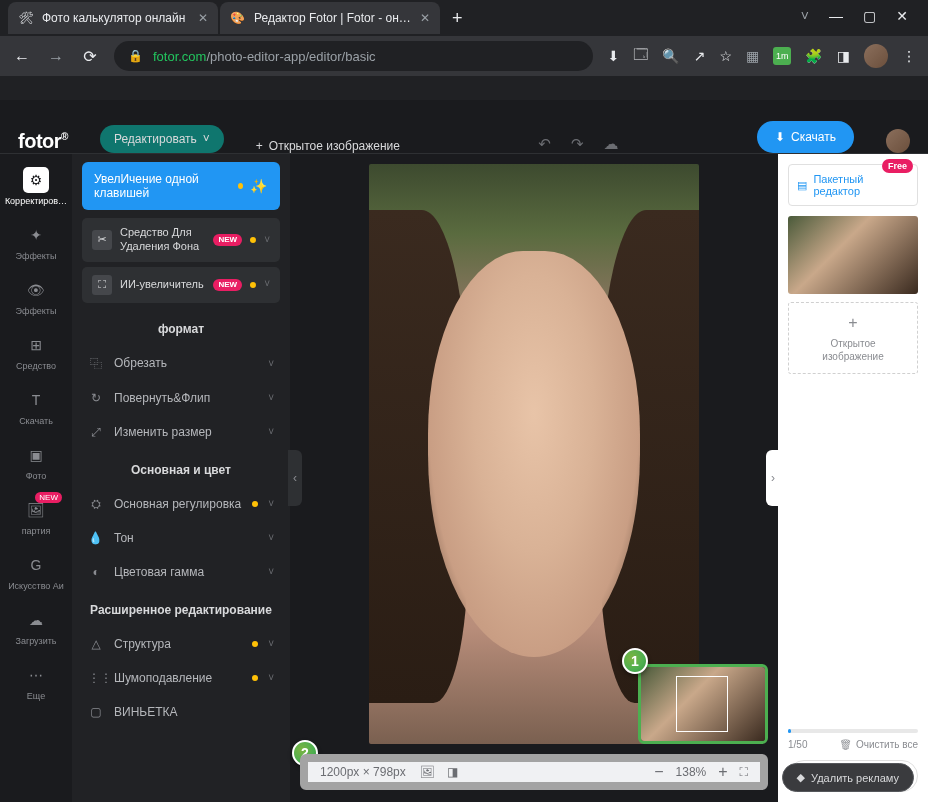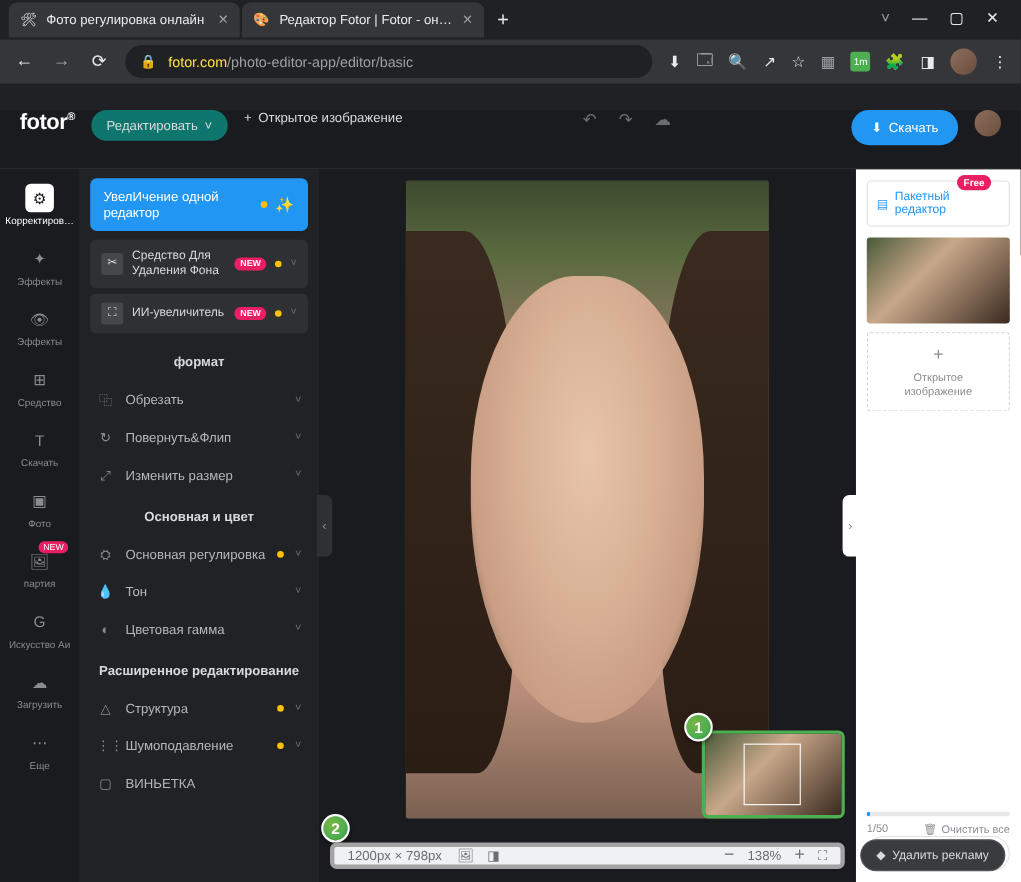--- a/index.html
+++ b/index.html
@@ -13,28 +13,28 @@
 .tab-close{color:#9aa0a6;cursor:pointer}
 .new-tab{color:#e8eaed;padding:0 10px;font-size:18px;cursor:pointer}
 .window-controls{position:absolute;right:0;top:0;display:flex;gap:20px;padding:8px 20px;color:#e8eaed}
 .window-controls span{cursor:pointer;font-size:14px}
 .toolbar-row{height:40px;display:flex;align-items:center;padding:0 12px;gap:14px;background:#35363a}
 .nav-btn{color:#9aa0a6;font-size:16px;cursor:pointer;width:20px;text-align:center}
 .nav-btn.active{color:#e8eaed}
 .url-bar{flex:1;background:#202124;border-radius:16px;height:30px;display:flex;align-items:center;padding:0 14px;gap:10px;color:#9aa0a6;font-size:13px}
 .url-lock{font-size:12px}
 .url-text{color:#e8eaed}
-.url-text .domain{color:#fde047}
+.url-text .domain{color:#22c55e}
 .url-text .path{color:#9aa0a6}
 .toolbar-icons{display:flex;gap:14px;align-items:center;color:#e8eaed;font-size:14px}
 .toolbar-icons span{cursor:pointer}
 .ext-icon{width:18px;height:18px;background:#4caf50;border-radius:3px;display:flex;align-items:center;justify-content:center;font-size:9px;color:#fff}
 .avatar{width:24px;height:24px;border-radius:50%;background:linear-gradient(135deg,#8b6f5c,#6b4f3c)}
 .app{height:702px;background:#1a1b1e;display:flex;flex-direction:column;position:relative}
-.app-header{height:54px;display:flex;align-items:flex-start;padding:0 18px;gap:15px;border-bottom:1px solid #2e3033}
+.app-header{height:54px;display:flex;align-items:flex-end;padding:0 18px;gap:32px;border-bottom:1px solid #2e3033}
 .logo{color:#fff;font-size:20px;font-weight:bold;letter-spacing:-0.5px}
 .logo sup{font-size:10px}
 .edit-btn{background:#0f766e;color:#d8d9db;border-radius:16px;padding:7px 14px;font-size:12px;display:flex;align-items:center;gap:6px;cursor:pointer}
 .open-img{color:#d8d9db;font-size:12px;display:flex;align-items:center;gap:6px;cursor:pointer}
 .header-center{flex:1;display:flex;justify-content:center;gap:20px;color:#6b6d72;font-size:15px}
 .header-center span{cursor:pointer}
 .upgrade-btn{background:#2e3033;color:#d8d9db;border-radius:18px;padding:6px 14px;font-size:11px;display:flex;flex-direction:column;align-items:center;cursor:pointer;line-height:1.2}
 .diamond{color:#ffc107}
 .download-btn{background:#2196f3;color:#fff;border-radius:18px;padding:9px 18px;font-size:12px;display:flex;align-items:center;gap:6px;cursor:pointer}
 .app-body{flex:1;display:flex;position:relative}
@@ -62,55 +62,55 @@
 .canvas-img{width:330px;height:580px;background:linear-gradient(180deg,#3d4a2f 0%,#5a6b3f 12%,#8a7560 25%,#c9a88a 38%,#dab89a 50%,#c9a088 65%,#b88d7a 80%,#7a6050 100%);border-radius:2px;position:relative;overflow:hidden}
 .face-shape{position:absolute;top:15%;left:18%;width:64%;height:70%;background:radial-gradient(ellipse at 50% 40%,#e8c4a8 0%,#d9b296 40%,#c99e84 70%,transparent 100%);border-radius:45% 45% 50% 50%}
 .hair-left{position:absolute;top:8%;left:-5%;width:35%;height:85%;background:linear-gradient(180deg,#3a2a1f,#2a1d14);border-radius:0 40% 30% 0}
 .hair-right{position:absolute;top:8%;right:-5%;width:35%;height:85%;background:linear-gradient(180deg,#3a2a1f,#2a1d14);border-radius:40% 0 0 30%}
 .collapse-left{position:absolute;left:-2px;top:50%;width:14px;height:56px;background:#2e3033;border-radius:0 6px 6px 0;display:flex;align-items:center;justify-content:center;color:#8a8c91;font-size:12px;cursor:pointer;transform:translateY(-50%)}
 .collapse-right{position:absolute;right:-2px;top:50%;width:14px;height:56px;background:#fff;border-radius:6px 0 0 6px;display:flex;align-items:center;justify-content:center;color:#8a8c91;font-size:12px;cursor:pointer;transform:translateY(-50%)}
 .mini-nav{position:absolute;bottom:58px;right:10px;width:130px;height:80px;border:3px solid #4caf50;border-radius:6px;background:#2a2b2e;overflow:hidden}
 .mini-img{width:100%;height:100%;background:linear-gradient(135deg,#4a5a3a 0%,#c9a88a 40%,#3a2a1f 100%);position:relative}
 .mini-viewport{position:absolute;top:12%;left:28%;width:42%;height:76%;border:1px solid #fff}
 .annotation{position:absolute;width:26px;height:26px;background:radial-gradient(circle at 35% 35%,#7cb342,#4caf50 60%,#388e3c);border-radius:50%;border:2px solid #fff;color:#fff;font-weight:bold;font-size:14px;display:flex;align-items:center;justify-content:center;box-shadow:0 2px 4px rgba(0,0,0,0.4)}
-.status-bar{position:absolute;bottom:12px;left:10px;right:10px;height:24px;background:#f0f1f3;border:4px solid #a3a3a3;border-radius:6px;display:flex;align-items:center;padding:0 12px;gap:14px;font-size:12px;color:#6b6d72}
+.status-bar{position:absolute;bottom:12px;left:10px;right:10px;height:36px;background:#f0f1f3;border:8px solid #a3a3a3;border-radius:6px;display:flex;align-items:center;padding:0 12px;gap:14px;font-size:12px;color:#6b6d72}
 .status-dim{flex-shrink:0}
 .status-icons{display:flex;gap:12px;flex-shrink:0}
 .status-icons span{cursor:pointer}
 .zoom-group{margin-left:auto;display:flex;align-items:center;gap:12px}
 .zoom-btn{cursor:pointer;font-size:16px;color:#6b6d72}
 .right-panel{width:150px;background:#fff;display:flex;flex-direction:column;padding:10px}
-.free-badge{position:absolute;top:-6px;right:16px;background:#e91e63;color:#fff;font-size:9px;padding:2px 6px;border-radius:8px;font-weight:bold}
+.free-badge{position:absolute;top:-6px;right:4px;background:#e91e63;color:#fff;font-size:9px;padding:2px 6px;border-radius:8px;font-weight:bold}
 .batch-btn{position:relative;border:1px solid #e0e0e0;border-radius:4px;padding:8px;font-size:11px;color:#2196f3;display:flex;align-items:center;gap:6px;cursor:pointer;margin-bottom:10px}
 .thumb{width:100%;height:78px;background:linear-gradient(135deg,#4a5a3a 0%,#c9a88a 40%,#3a2a1f 100%);border-radius:3px;margin-bottom:8px}
 .add-img{border:1px dashed #d0d0d0;border-radius:3px;padding:10px;font-size:10px;color:#8a8c91;text-align:center;cursor:pointer;line-height:1.3}
 .add-img .plus{font-size:16px;display:block;margin-bottom:3px}
 .right-bottom{margin-top:auto}
 .progress-track{width:100%;height:4px;background:#e8e8e8;border-radius:2px;margin-bottom:6px;position:relative}
 .progress-fill{width:2%;height:100%;background:#2196f3;border-radius:2px}
-.progress-row{display:flex;align-items:flex-start;justify-content:space-between;font-size:10px;color:#8a8c91;}
+.progress-row{display:flex;align-items:flex-end;justify-content:space-between;font-size:10px;color:#8a8c91;margin-bottom:10px}
 .clear-all{cursor:pointer;display:flex;align-items:center;gap:4px}
 .help-btn{border:1px solid #e0e0e0;border-radius:16px;padding:8px;font-size:12px;color:#2196f3;display:flex;align-items:center;justify-content:center;gap:6px;cursor:pointer}
 .remove-ads{position:absolute;bottom:10px;right:14px;background:#3a3b3e;color:#d8d9db;border-radius:16px;padding:7px 14px;font-size:11px;display:flex;align-items:center;gap:6px;cursor:pointer;border:1px solid #55575b}
 .chev-dropdown{color:#9aa0a6;font-size:12px;margin-left:auto;padding-left:40px}
 </style>
 </head>
 <body>
 
 <div class="browser-chrome">
   <div class="window-controls">
     <span class="chev-dropdown">˅</span>
     <span>—</span>
     <span>▢</span>
     <span>✕</span>
   </div>
   <div class="tab-bar">
     <div class="tab">
       <span class="tab-icon">🛠</span>
-      <span class="tab-title">Фото регулировка онлайн</span>
+      <span class="tab-title">Фото калькулятор онлайн</span>
       <span class="tab-close">✕</span>
     </div>
     <div class="tab active">
       <span class="tab-icon">🎨</span>
       <span class="tab-title">Редактор Fotor | Fotor - онлай</span>
       <span class="tab-close">✕</span>
     </div>
     <span class="new-tab">+</span>
   </div>
   <div class="toolbar-row">
@@ -200,21 +200,21 @@
           <span>Загрузить</span>
         </div>
       <div class="rail-item">
           <span class="rail-icon">⋯</span>
           <span>Еще</span>
         </div>
     </div>
 
     <div class="left-panel">
       <div class="panel-pill">
-          <span>УвелИчение одной редактор</span>
+          <span>УвелИчение одной клавишей</span>
           <span class="dot"></span>
           <span class="wand">✨</span>
         </div>
       <div class="tool-row">
           <span class="tool-icon">✂</span>
           <span class="tool-label">Средство Для Удаления Фона</span>
           <span class="badge-new">NEW</span>
           <span class="dot-yellow"></span>
           <span class="chev">˅</span>
         </div>

